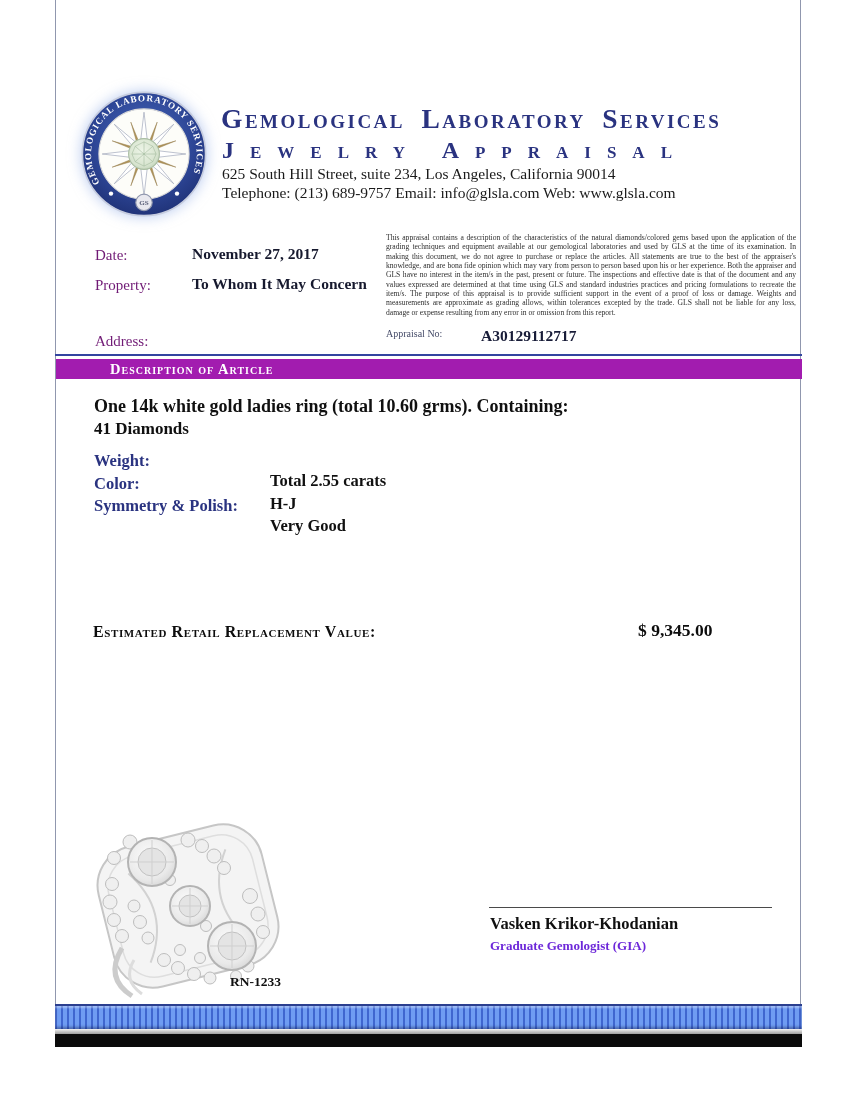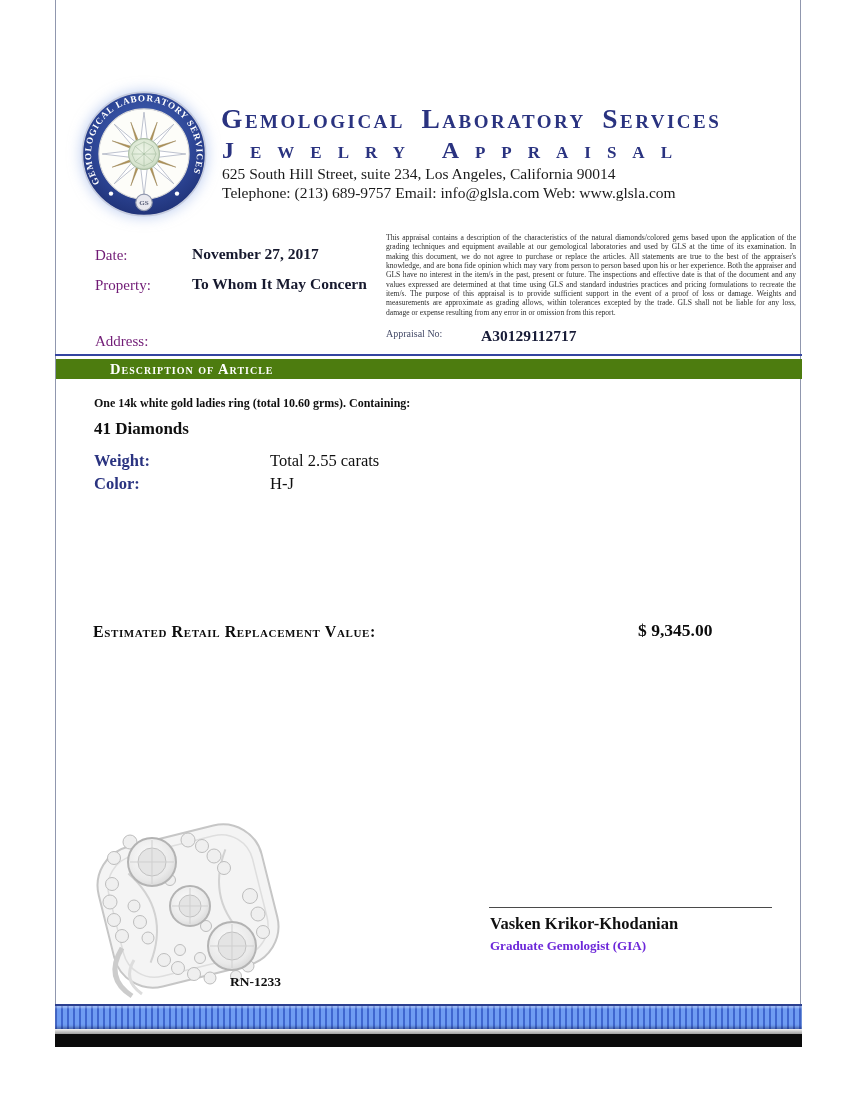--- a/index.html
+++ b/index.html
@@ -29,30 +29,30 @@
   .meta-value{font-size:15.5px;font-weight:bold;color:#16192e;margin-left:34px;}
   .disclaimer{
     left:386px;top:233px;width:410px;font-size:7.6px;line-height:9.35px;
     text-align:justify;color:#2e2e2e;
   }
   .appr-label{left:386px;top:328px;font-size:10px;color:#454b68;}
   .appr-value{left:481px;top:327px;font-size:15.5px;font-weight:bold;color:#181c38;}
   
   .sect-rule{left:55px;top:354px;width:747px;height:2px;background:#3344a0;}
   .sect-bar{
-    left:56px;top:359px;width:746px;height:20px;background:#4d7c0f;
+    left:56px;top:359px;width:746px;height:20px;background:#a21caf;
     color:#ffffff;font-variant:small-caps;font-weight:bold;font-size:14.5px;
     letter-spacing:1px;line-height:20px;padding-left:54px;box-sizing:border-box;
   }
-  .desc-line{left:94px;top:396px;width:600px;font-size:12px;font-weight:bold;color:#101010;}
+  .desc-line{left:94px;top:396px;width:600px;font-size:18px;font-weight:bold;color:#101010;}
   .desc-line2{left:94px;top:419px;width:600px;font-size:17px;font-weight:bold;color:#101010;}
   .specs{left:94px;top:451px;width:480px;}
   .spec-row{display:flex;height:22.5px;align-items:flex-start;}
   .spec-label{width:176px;font-size:16.5px;font-weight:bold;color:#2a3380;}
-  .spec-value{font-size:16.5px;font-weight:normal;color:#101010;}
+  .spec-value{font-size:16.5px;font-weight:bold;color:#101010;margin-top:20px;}
   .val-label{
     left:93px;top:623px;font-size:16px;font-weight:bold;
     font-variant:small-caps;letter-spacing:.6px;color:#0d0d0d;white-space:nowrap;
   }
   .val-amount{left:638px;top:620px;font-size:17.5px;font-weight:bold;color:#0d0d0d;}
   
   .ring-wrap{left:60px;top:810px;width:262px;height:192px;}
   .ref-num{left:230px;top:974px;font-size:13.5px;font-weight:bold;color:#101010;}
   .sig-rule{left:489px;top:907px;width:283px;height:1px;background:#4a4a4a;}
   .sig-name{left:490px;top:914px;font-size:16.5px;font-weight:bold;color:#101010;}
@@ -169,20 +169,24 @@
   <div class="abs desc-line2">41 Diamonds</div>
 
   <div class="abs specs">
     <div class="spec-row">
       <div class="spec-label">Weight:</div>
       <div class="spec-value">Total 2.55 carats</div>
     </div>
     <div class="spec-row">
       <div class="spec-label">Color:</div>
       <div class="spec-value">H-J</div>
+    </div>
+    <div class="spec-row">
+      <div class="spec-label">Symmetry &amp; Polish:</div>
+      <div class="spec-value">Very Good</div>
     </div>
   </div>
 
   <div class="abs val-label">Estimated Retail Replacement Value:</div>
   <div class="abs val-amount">$ 9,345.00</div>
 
   <div class="abs ring-wrap">
     <svg width="262" height="192" viewBox="0 0 262 192">
       <defs>
         <radialGradient id="stoneGrad" cx="42%" cy="38%" r="75%">

